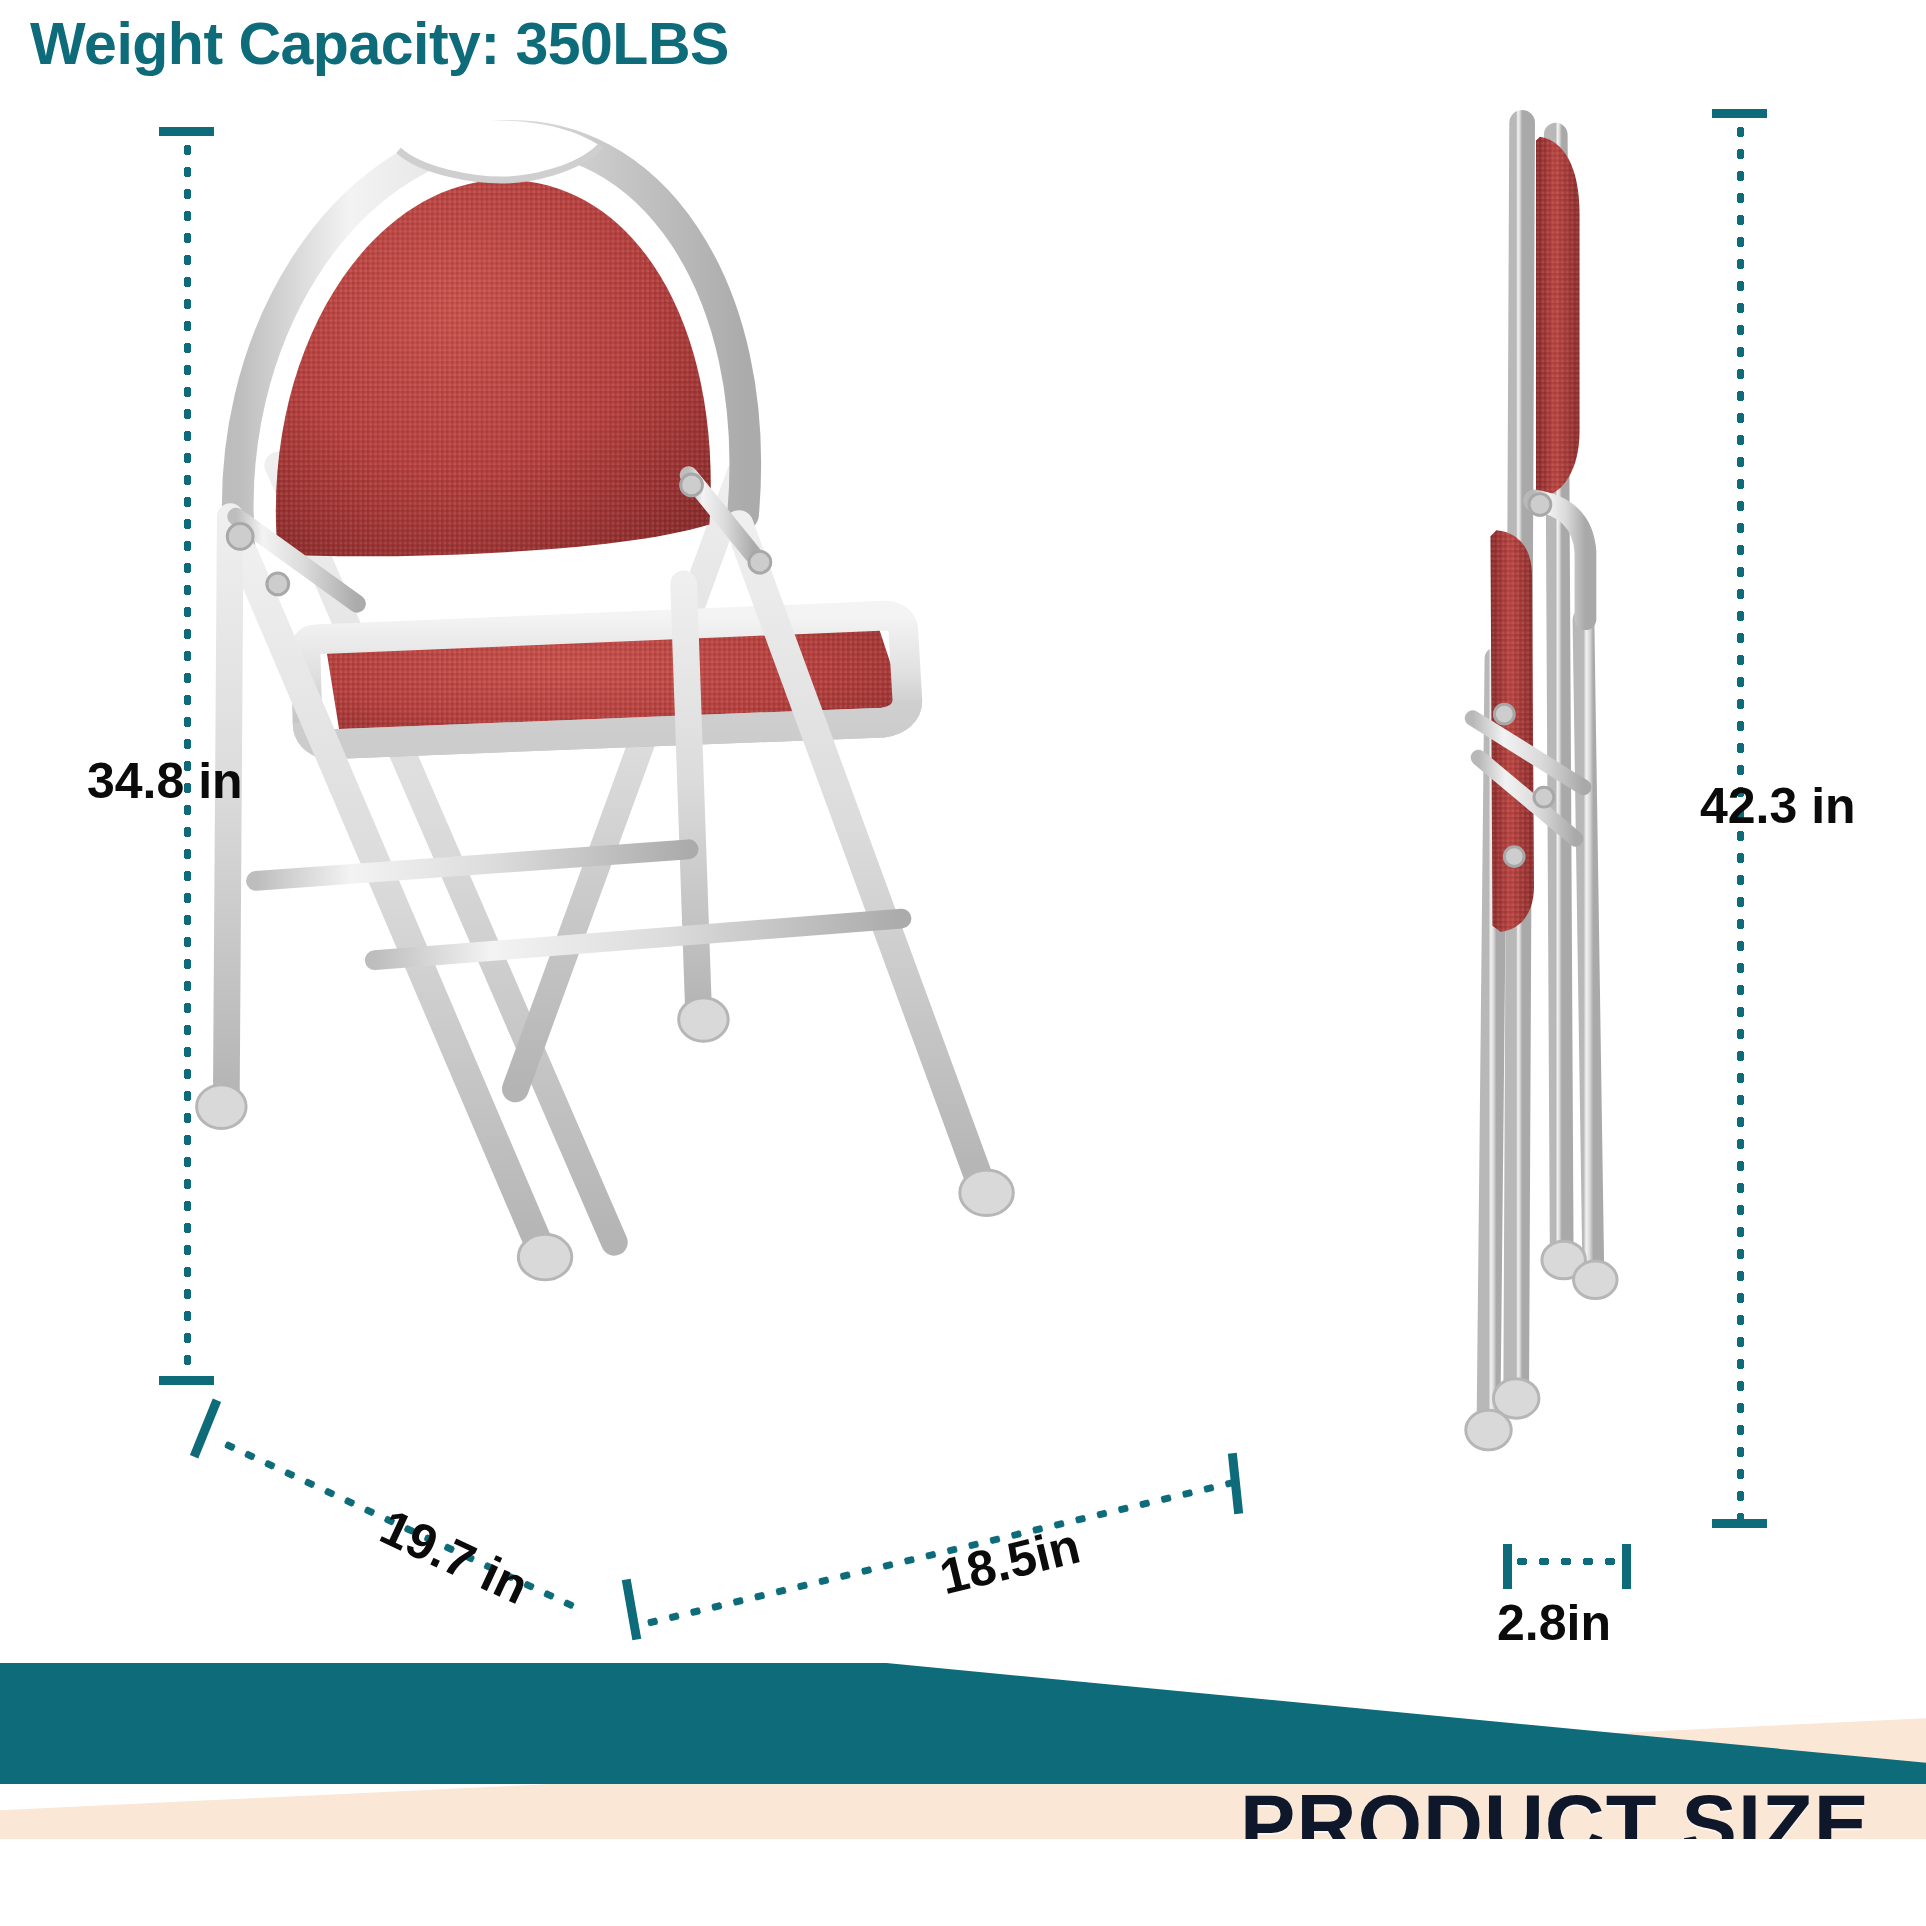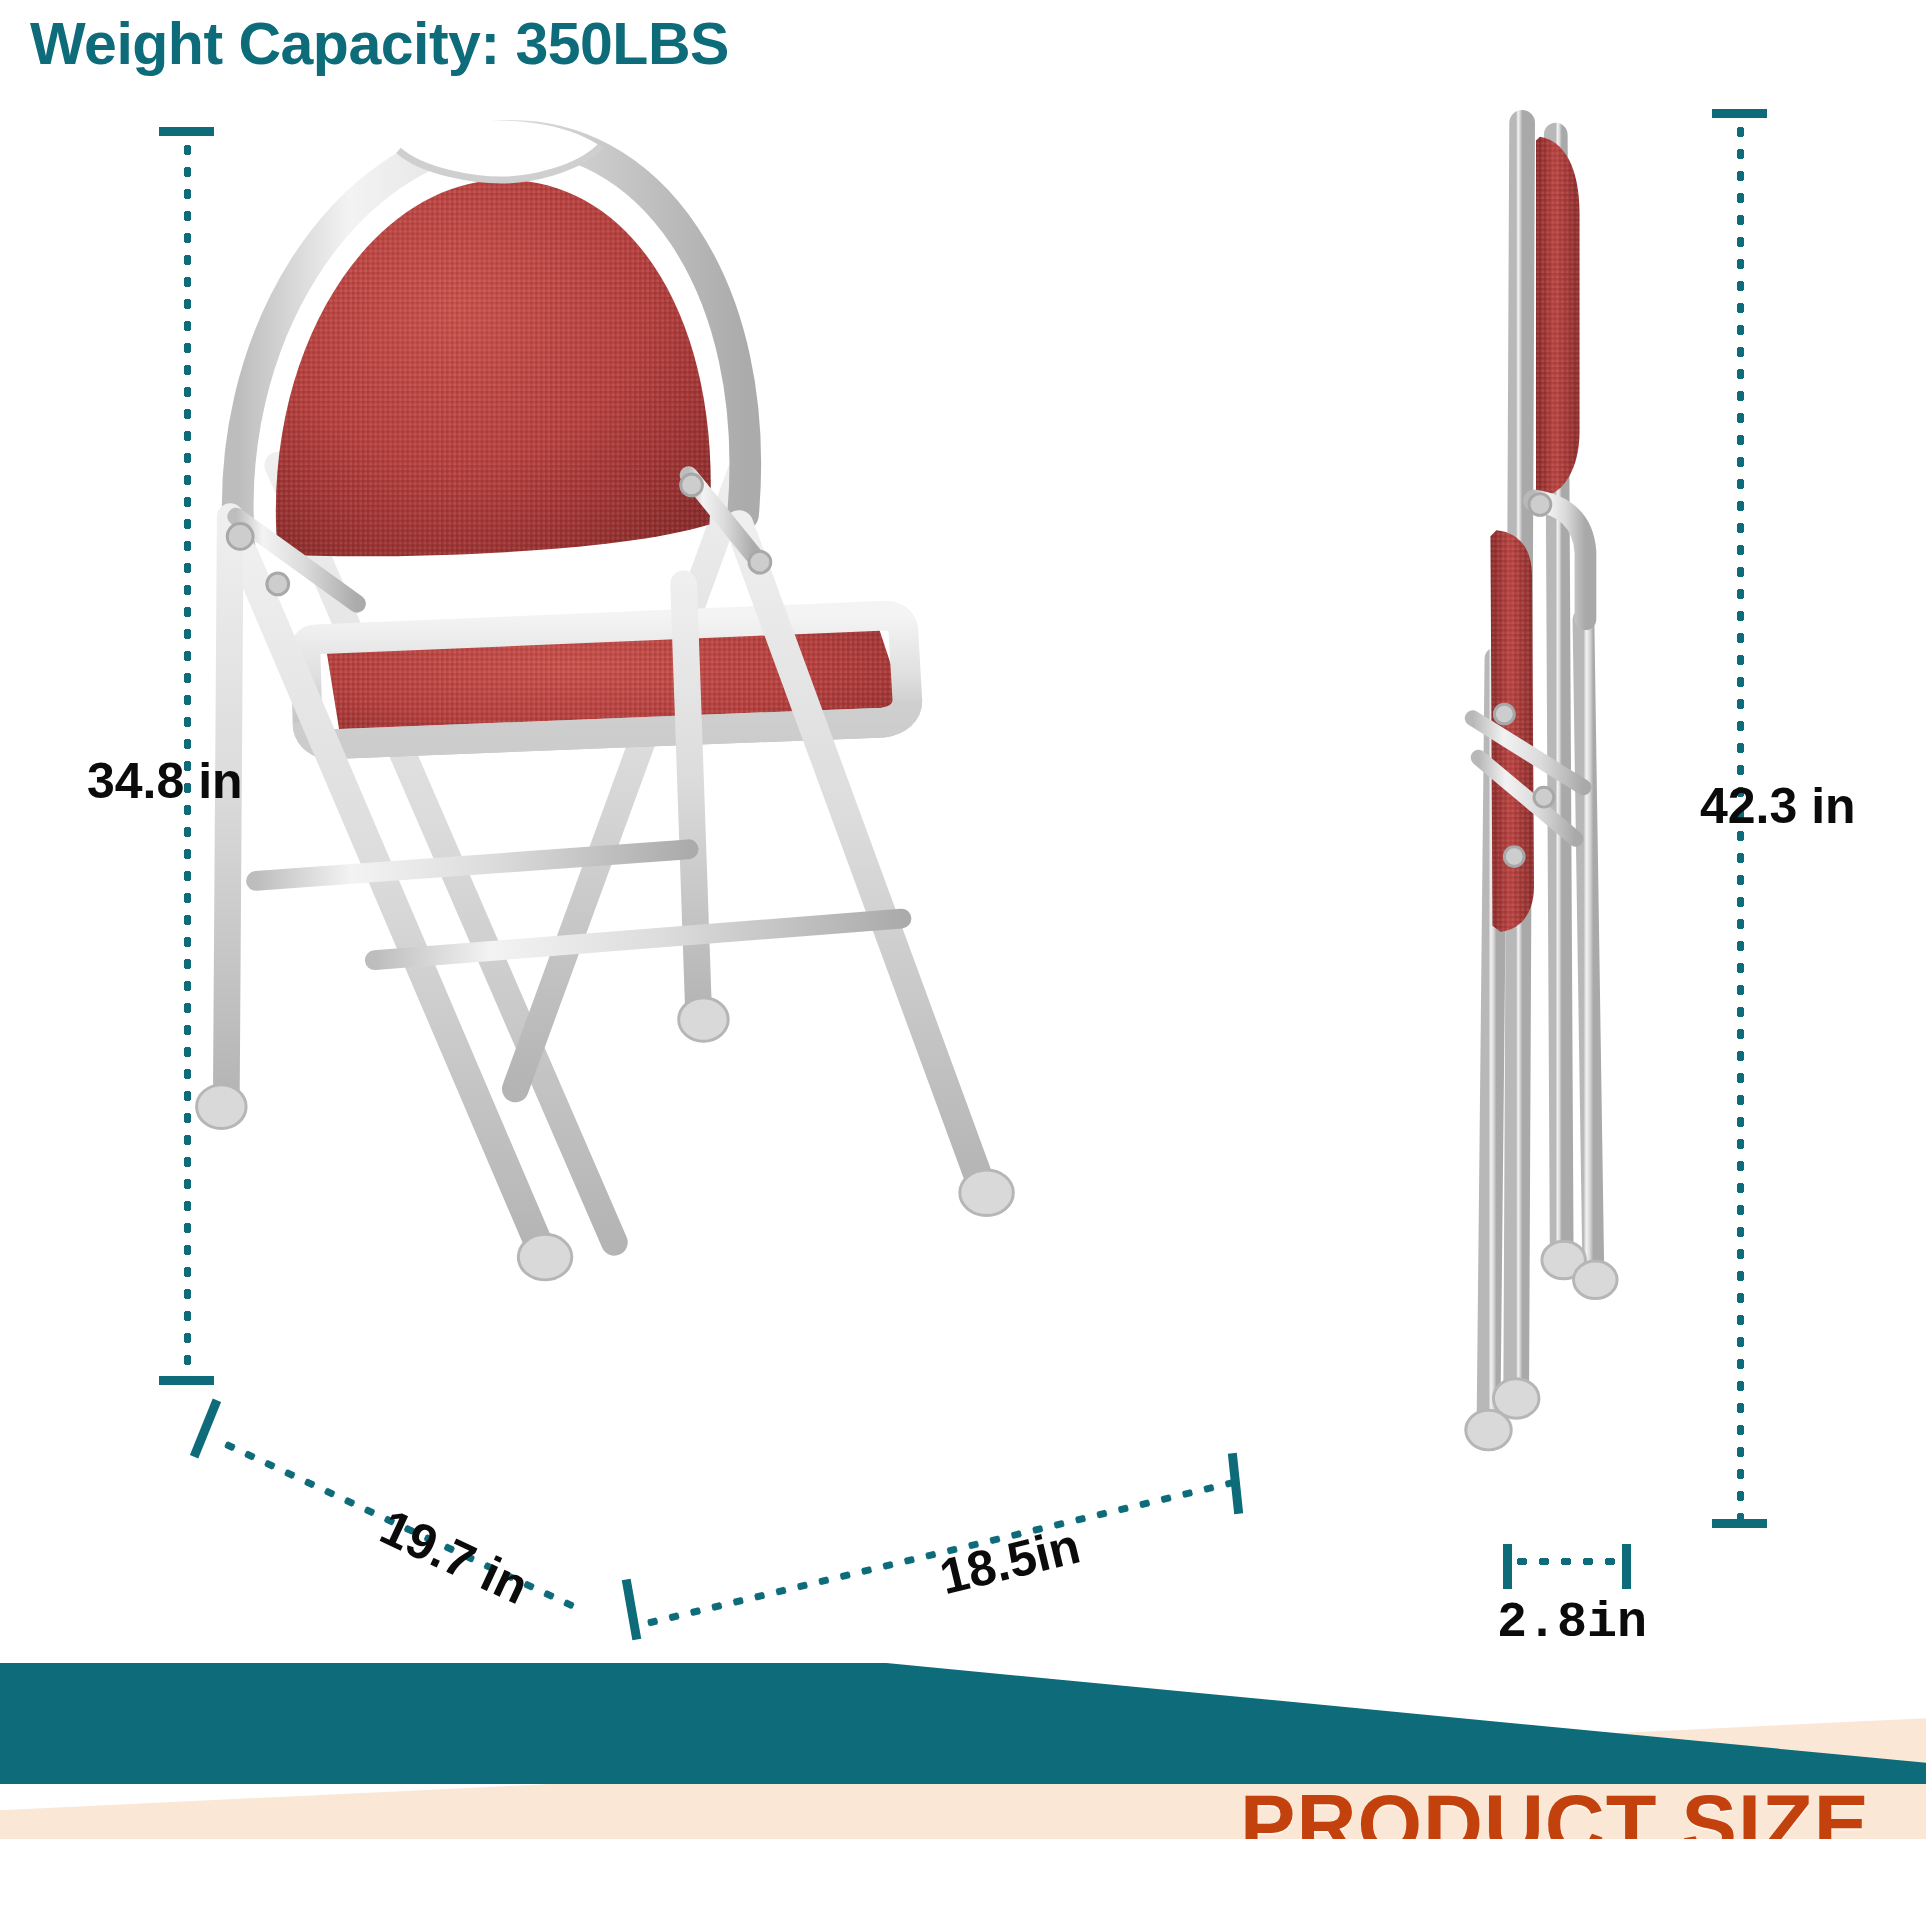--- a/index.html
+++ b/index.html
@@ -83,21 +83,21 @@
     width: 1927px; height: 263px;
     background: #0d6b7a;
     clip-path: polygon(0% 0%, 46% 0%, 100% 38%, 100% 46%, 0% 46%);
   }
   #product-size-title {
     position: absolute;
     right: 57px;
     top: 1777px;
     font-size: 83px;
     font-weight: bold;
-    color: #c2410c;
+    color: #0f172a;
     letter-spacing: 1px;
     white-space: nowrap;
     text-shadow: 0 2px 0 rgba(255,255,255,0.55);
   }
 </style>
 </head>
 <body>
 
 <div id="page">
 
@@ -239,20 +239,20 @@
   <div class="dim-tick" style="left:1231px; top:1453px; height:61px; transform:rotate(-6deg);"></div>
 
   <div class="dim-cap-h" style="left:1712px; top:109px; width:55px;"></div>
   <div class="dim-dotted-v" style="left:1737px; top:121px; height:1401px;"></div>
   <div class="dim-cap-h" style="left:1712px; top:1519px; width:55px;"></div>
   <div class="dim-label" style="left:1694px; top:777px;margin-left:6px;">42.3 in</div>
 
   <div class="dim-tick" style="left:1503px; top:1544px; height:45px;"></div>
   <div class="dim-tick" style="left:1622px; top:1544px; height:45px;"></div>
   <div class="dim-dotted-diag" style="left:1511px; top:1558px; width:111px;"></div>
-  <div class="dim-label" style="left:1497px; top:1594px;font-family:Liberation Mono, monospace;">2.8in</div>
+  <div class="dim-label" style="left:1497px; top:1594px;">2.8in</div>
 
   <div id="banner-cream"></div>
   <div id="banner-teal"></div>
   <div id="product-size-title">PRODUCT SIZE</div>
 
 </div>
 
 
 </body></html>

